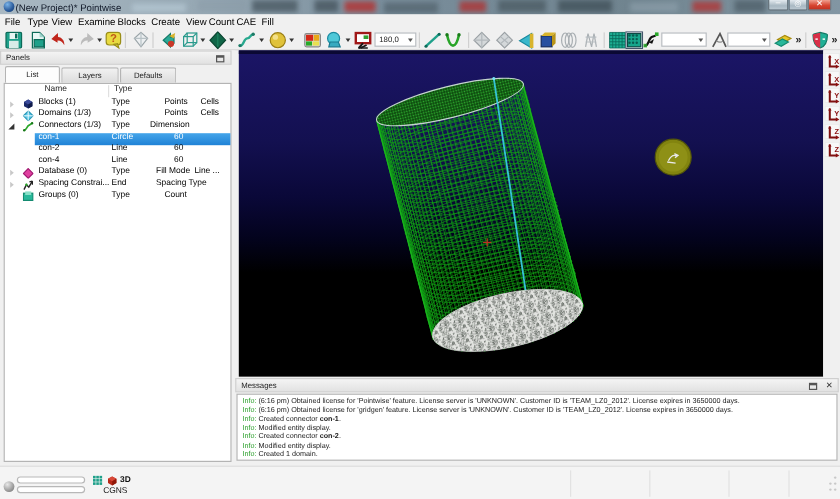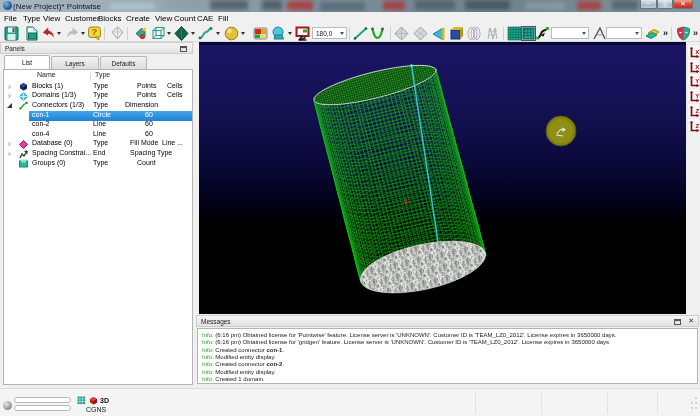--- a/index.html
+++ b/index.html
@@ -58,21 +58,21 @@
     <div class="abs" id="ticon"></div>
     <div class="abs" id="ttext">(New Project)* Pointwise</div>
     <div class="abs winbtn" style="left:640px;width:17px;background:linear-gradient(#e3eaef,#a9b9c3 60%,#bcc9d2);border-radius:0 0 2px 2px;"><span style="position:relative;top:-1px;">–</span></div>
     <div class="abs winbtn" style="left:657px;width:16px;background:linear-gradient(#e3eaef,#a9b9c3 60%,#bcc9d2);border-radius:0 0 2px 2px;">◎</div>
     <div class="abs winbtn" style="left:673px;width:20px;background:linear-gradient(#f0a090,#d84632 55%,#c03020);border-radius:0 0 2px 2px;">✕</div>
   </div>
 <div class="abs" id="menubar">
     <span style="left:4px;">File</span>
     <span style="left:23px;">Type</span>
     <span style="left:43px;">View</span>
-    <span style="left:65px;">Customer</span>
+    <span style="left:65px;">Examine</span>
     <span style="left:98px;">Blocks</span>
     <span style="left:126px;">Create</span>
     <span style="left:155px;">View</span>
     <span style="left:174px;">Count</span>
     <span style="left:197px;">CAE</span>
     <span style="left:218px;">Fill</span>
   </div>
 <div class="abs" id="toolbar">
     <svg class="ti" style="left:4px;" viewBox="0 0 15 15" width="15" height="15">
       <rect x="1" y="1" width="13" height="13" rx="1" fill="#1fa08a" stroke="#0c6a58"></rect>

